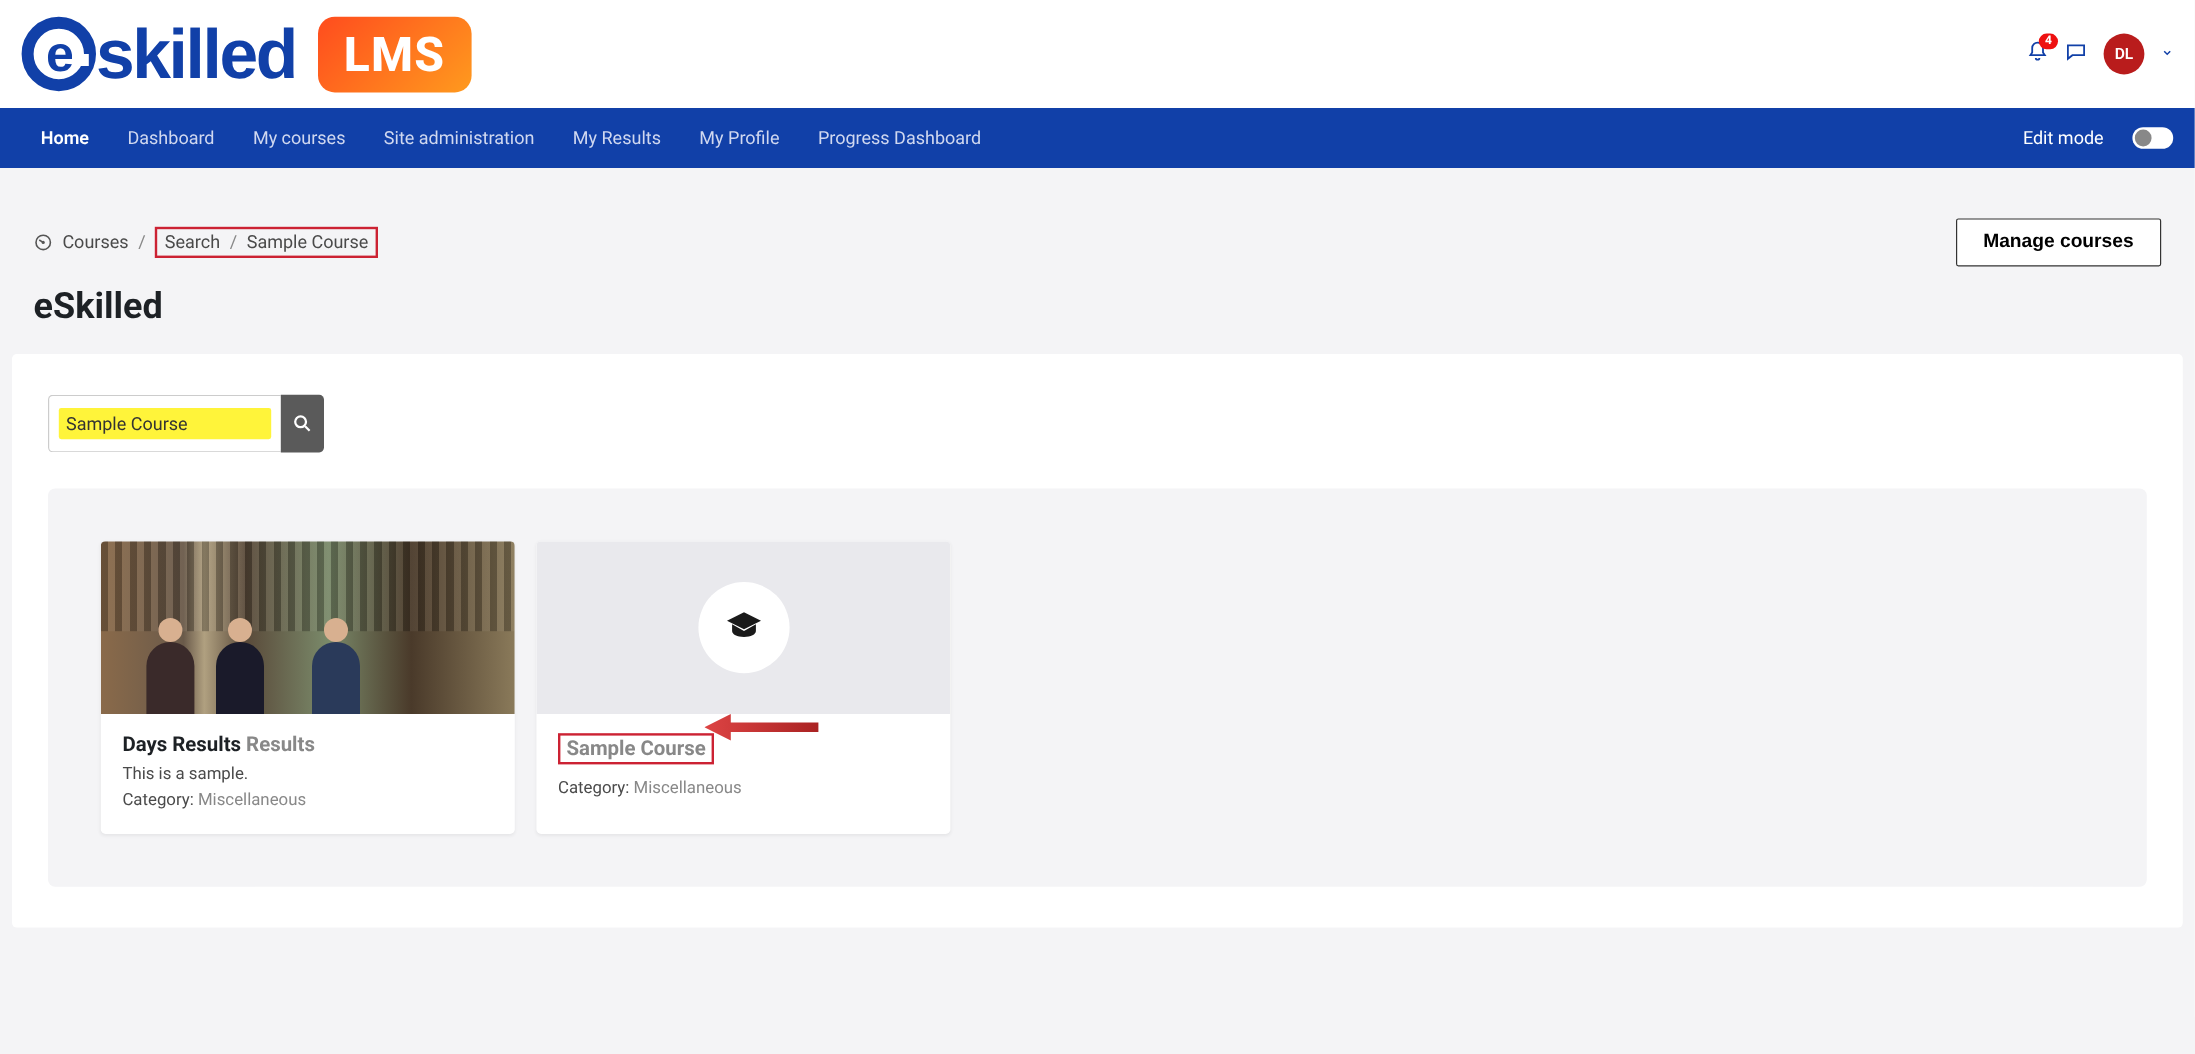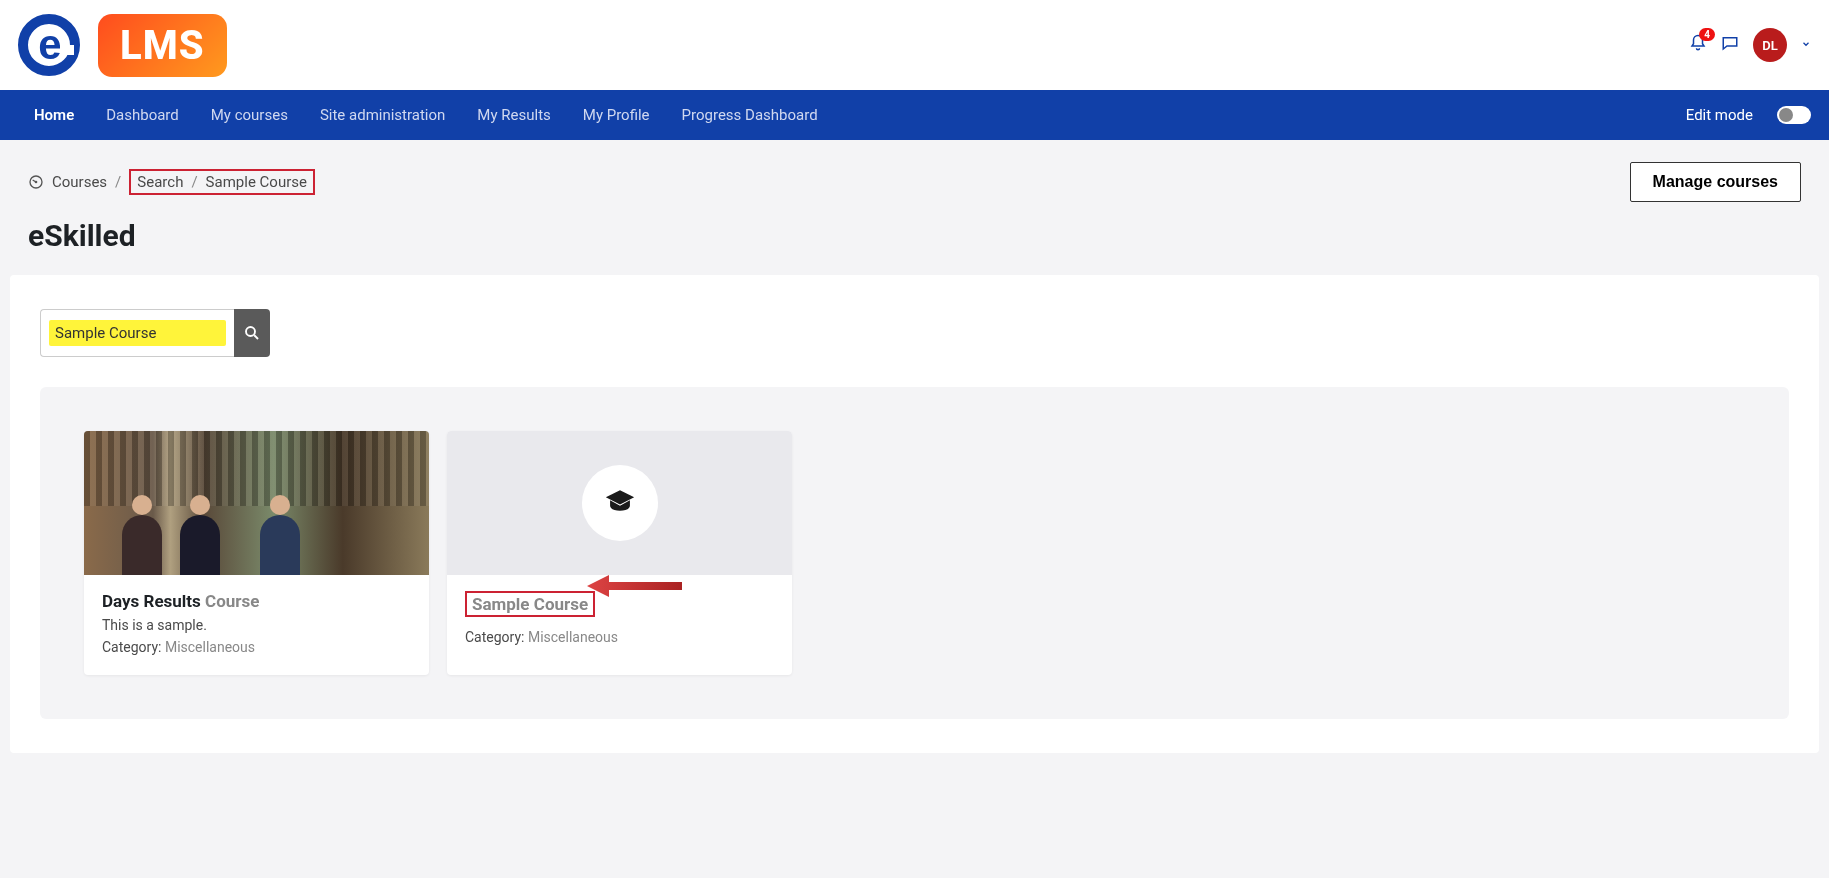--- a/index.html
+++ b/index.html
@@ -27,21 +27,21 @@
 
 .navbar { background: #1140a8; display: flex; align-items: center; padding: 16px 18px; height: 50px; }
 .navbar a { color: #d0d8f0; text-decoration: none; padding: 0 16px; font-size: 15px; line-height: 50px; cursor:pointer; }
 .navbar a.active { color: #fff; font-weight: 600; }
 .nav-spacer { flex: 1; }
 .edit-mode { color: #fff; font-size: 15px; display: flex; align-items: center; gap: 24px; }
 .toggle { width: 34px; height: 18px; background: #fff; border-radius: 10px; position: relative; cursor:pointer; }
 .toggle-knob { position: absolute; left: 2px; top: 2px; width: 14px; height: 14px; background: #888; border-radius: 50%; }
 
 
-.crumb-row { display: flex; align-items: center; justify-content: space-between; padding: 22px 28px 10px; }
+.crumb-row { display: flex; align-items: center; justify-content: space-between; padding: 22px 28px 10px; margin-top: 20px; }
 .crumbs { display: flex; align-items: center; gap: 8px; font-size: 15px; color: #4a4a4a; }
 .crumbs .dash-ic { width:16px; height:16px; display:inline-flex; }
 .crumb-box { border: 2px solid #c23; padding: 2px 6px; display: inline-flex; align-items: center; gap: 8px; }
 .crumbs a { color: #4a4a4a; text-decoration: none; cursor:pointer; }
 .crumbs .sep { color: #888; }
 .btn-outline { background: #fff; border: 1.5px solid #333; padding: 10px 22px; font-size: 16px; font-weight: 700; cursor: pointer; border-radius: 2px; }
 
 h1.page-title { font-size: 30px; font-weight: 700; padding: 6px 28px 22px; }
 
 
@@ -81,20 +81,21 @@
 
 .svg-ic{ width:18px; height:18px; }
 </style>
 </head>
 <body>
 
 <div class="topbar">
   <div class="logo-wrap">
     <span class="logo-eskilled">
       <span class="logo-e">e</span>
+        <span>skilled</span>
     </span>
     <span class="logo-lms">LMS</span>
   </div>
   <div class="top-right">
     <div class="bell-wrap">
       <svg class="svg-ic" viewBox="0 0 24 24" fill="none" stroke="currentColor" stroke-width="2">
           <path d="M6 8a6 6 0 0 1 12 0v5l2 3H4l2-3V8z"></path>
           <path d="M10 19a2 2 0 0 0 4 0"></path>
         </svg>
       <span class="badge-count">4</span>
@@ -179,21 +180,21 @@
           </div>
         <div class="person p2">
             <div class="head"></div>
           </div>
         <div class="person p3">
             <div class="head"></div>
           </div>
       </div>
       <div class="card-body">
         <div class="card-title">
-          <span>Days Results </span><span class="muted">Course</span>
+          <span>Days Results </span><span class="muted">Results</span>
         </div>
         <div class="card-desc">This is a sample.</div>
         <div class="card-cat">
           <span>Category: </span><span class="cat-val">Miscellaneous</span>
         </div>
       </div>
     </div>
 
     <div class="card">
       <div class="card-img placeholder">

